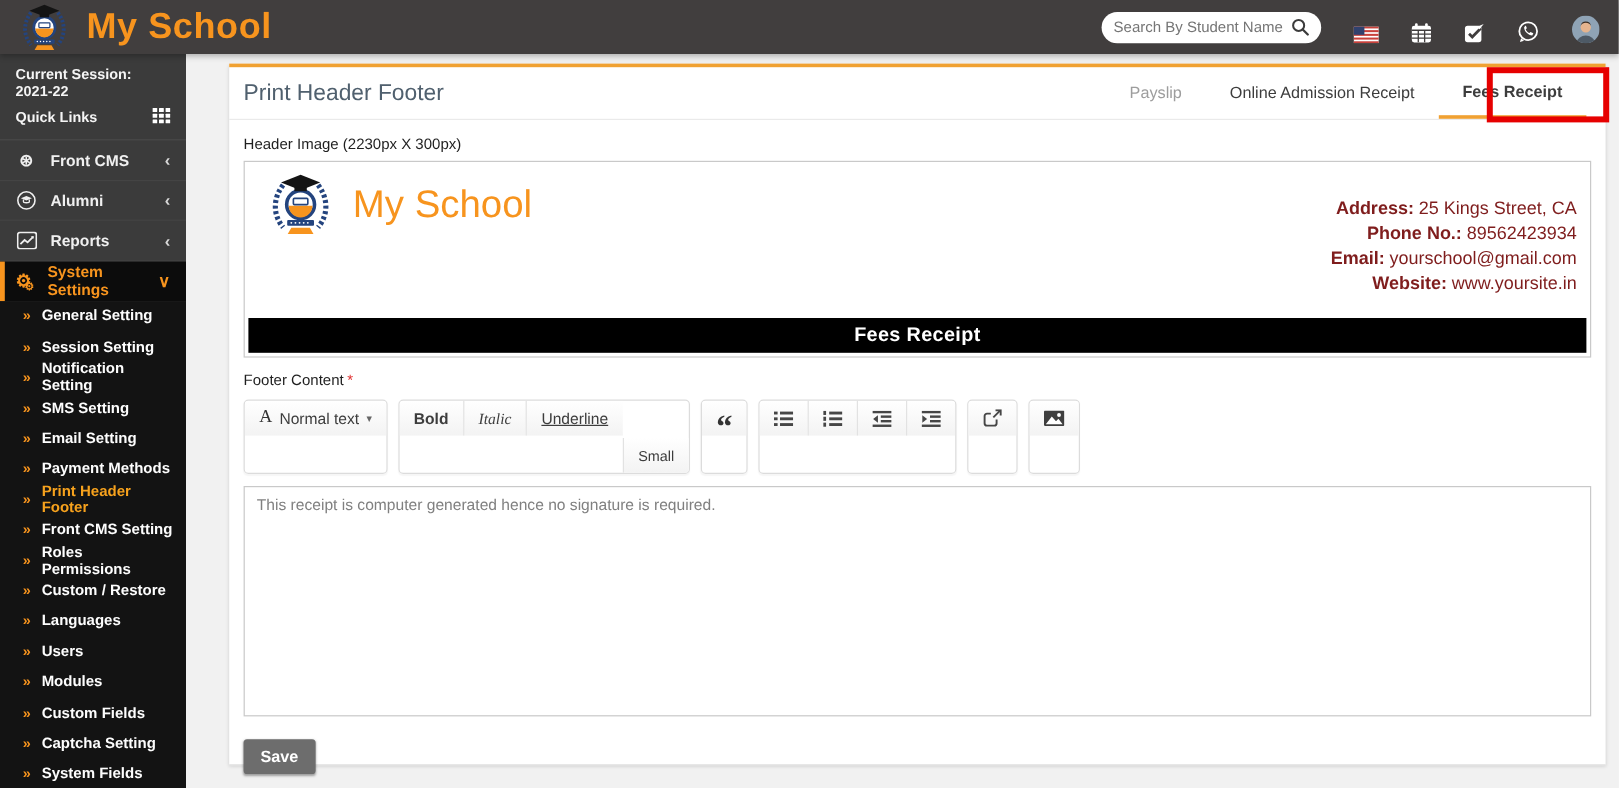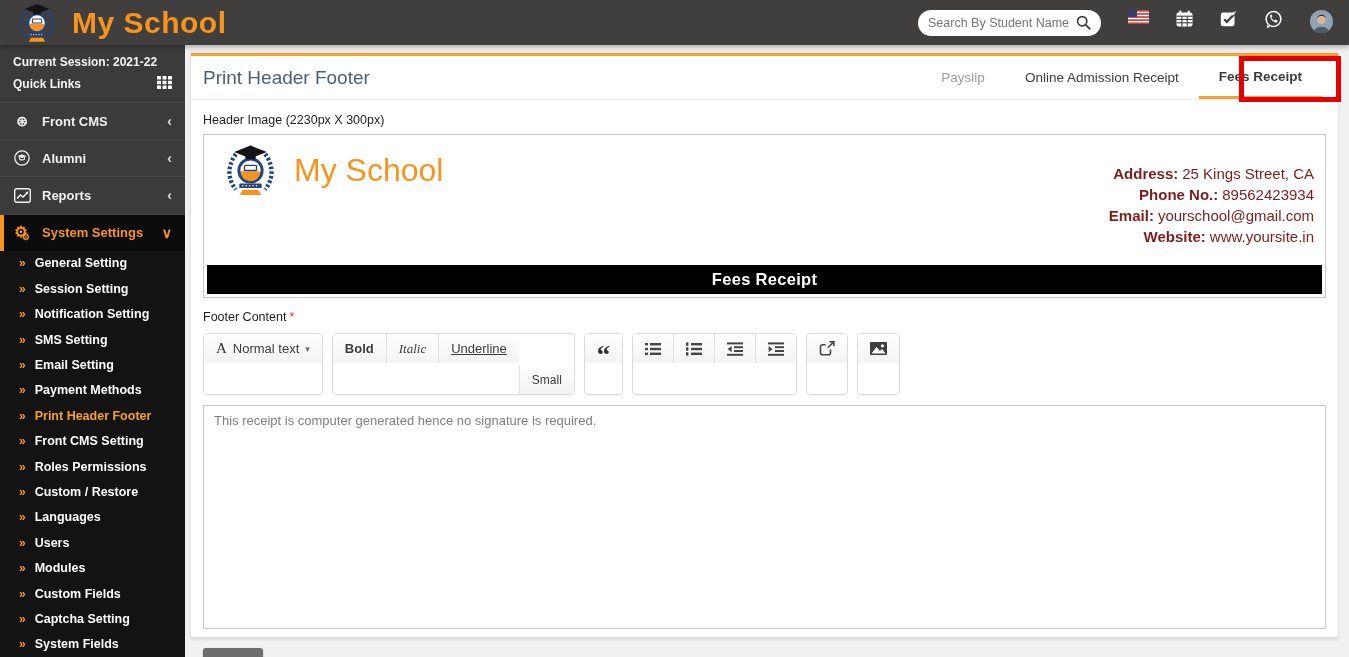--- a/index.html
+++ b/index.html
@@ -12,32 +12,32 @@
 
   
   .topbar{
     position:absolute; top:0; left:0; width:100%; height:45px;
     background:#413e3e; display:flex; align-items:center; z-index:5;
     box-shadow:0 2px 5px rgba(0,0,0,.3);
   }
   .brand{ display:flex; align-items:center; gap:14px; padding-left:16px; }
   .brand .emblem{ width:42px; height:42px; }
   .brand-name{ color:#f7941e; font-size:30px; font-weight:bold; letter-spacing:.5px; }
-  .topbar-right{ margin-left:auto; display:flex; align-items:flex-start; gap:27px; padding-right:16px; }
+  .topbar-right{ margin-left:auto; display:flex; align-items:flex-end; gap:27px; padding-right:16px; }
   .search-pill{
     display:flex; align-items:center; background:#fff; border-radius:14px;
     height:26px; width:183px; padding:0 10px; gap:6px;
   }
   .search-pill input{ border:none; outline:none; flex:1; min-width:0; font-size:12.5px; color:#444;
     font-family:"Liberation Sans", sans-serif; }
   .top-icon{ display:flex; align-items:center; justify-content:center; cursor:pointer; }
 
   
   .sidebar{
-    position:absolute; top:45px; left:0; width:185px; bottom:0;
+    position:absolute; top:45px; left:0; width:155px; bottom:0;
     background:#3b3b3b; color:#fff; display:flex; flex-direction:column;
   }
   .side-top{ padding:7px 13px 5px; border-bottom:1px solid #4a4a4a; }
   .session{ font-size:12px; font-weight:bold; padding:3px 0; color:#f5f5f5; }
   .quicklinks{ display:flex; justify-content:space-between; align-items:center;
     font-size:12px; font-weight:bold; padding:4px 0 5px; color:#f5f5f5; cursor:pointer; }
   .nav-item{
     display:flex; align-items:center; gap:11px; height:39px; padding:0 13px;
     font-size:13px; font-weight:bold; color:#f0f0f0;
     border-bottom:1px solid #444; cursor:pointer;
@@ -112,21 +112,21 @@
   .caret{ font-size:9px; color:#666; }
   .b-bold{ font-weight:bold; }
   .b-italic{ font-style:italic; font-family:"Liberation Serif", serif; }
   .b-under{ text-decoration:underline; }
   .b-small{ font-size:12px;margin-top:31px; }
   .quote-glyph{ font-family:"Liberation Serif", serif; font-size:27px; font-weight:bold;
     color:#333; line-height:10px; padding-top:12px; }
 
   
   .editor{
-    border:1px solid #c9c9c9; height:224px; padding:7px 10px;
+    border:1px solid #c9c9c9; height:192px; padding:7px 10px;
     font-size:13px; color:#808080; cursor:text;
   }
 
   .save-row{ display:flex; margin-top:19px; }
   .save-btn{
     background:#6d6d6d; color:#fff; border:none; border-radius:3px;
     padding:7px 14px; font-size:13.5px; font-weight:bold; cursor:pointer;
     box-shadow:0 1px 2px rgba(0,0,0,.35);
     font-family:"Liberation Sans", sans-serif;
   }

